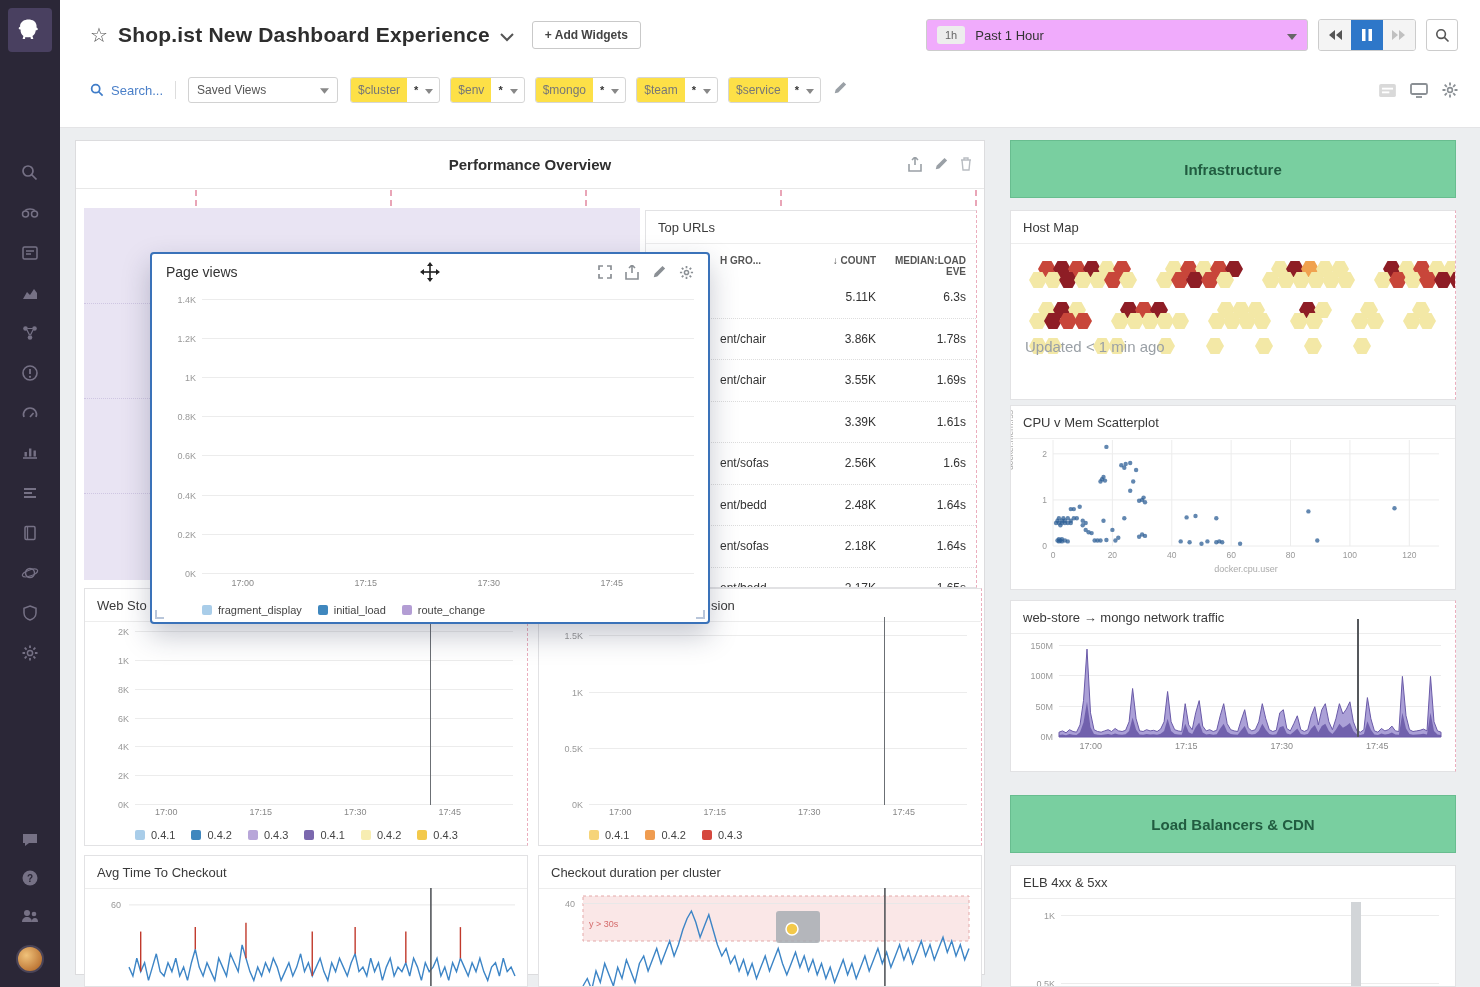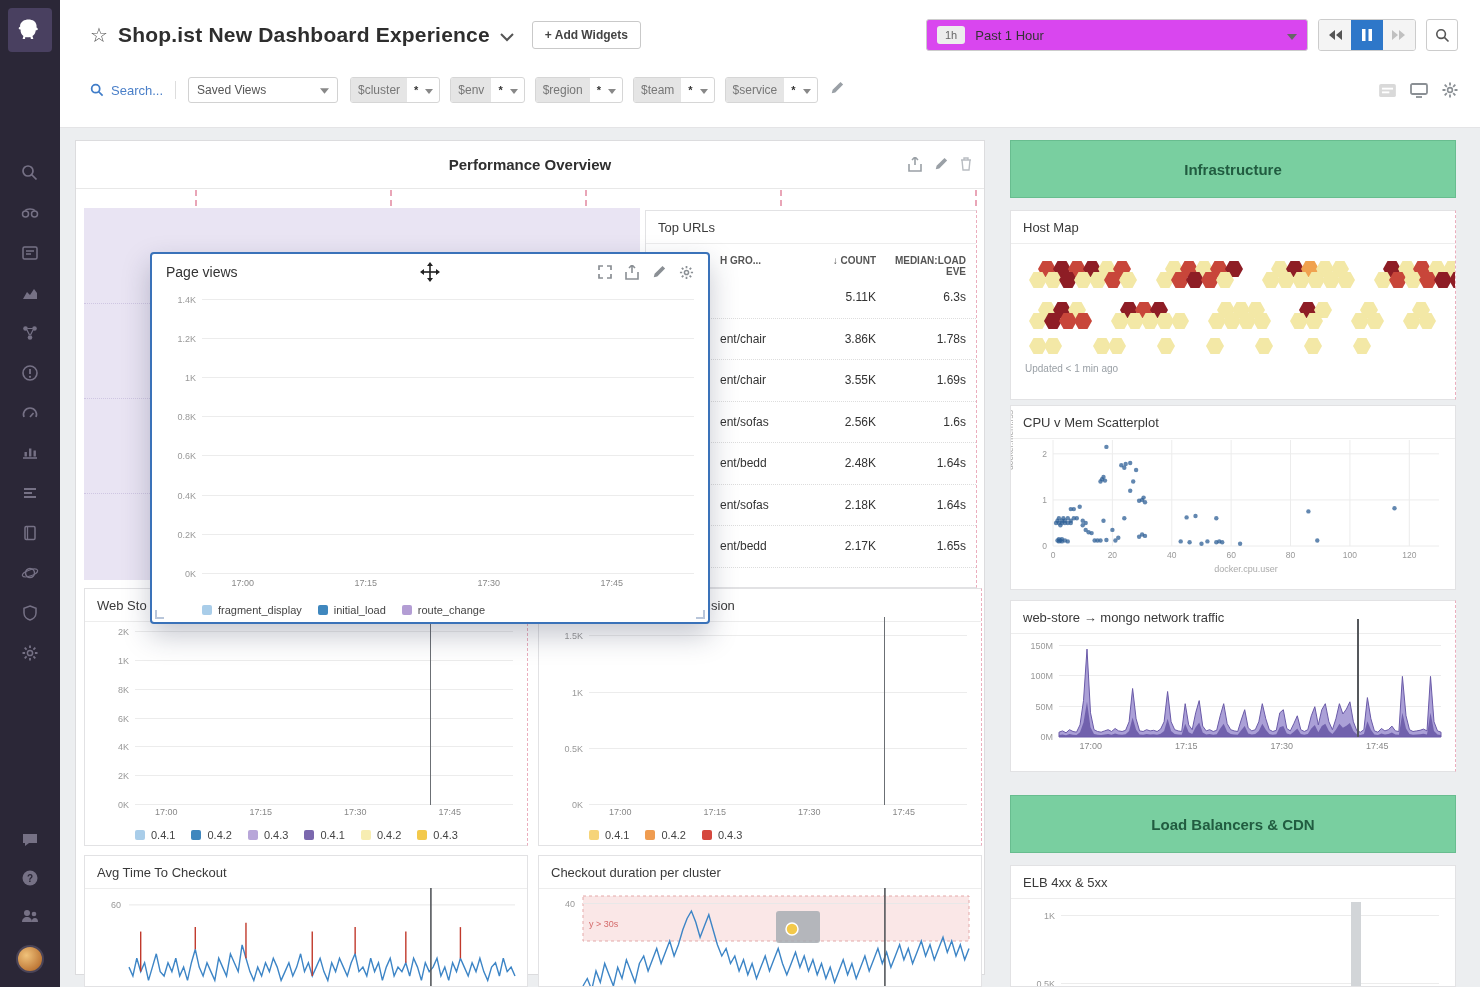--- a/index.html
+++ b/index.html
@@ -22,39 +22,39 @@
   #topbar { position:absolute; left:60px; top:0; width:1420px; height:128px; background:#fff; z-index:40;
     border-bottom:1px solid #e4e4e6; }
   #title-row { display:flex; align-items:center; height:70px; padding:0 22px 0 30px; }
   #star { font-size:20px; color:#555; margin-right:10px; }
   #dash-title { font-size:21px; font-weight:700; color:#2e2e2e; letter-spacing:.2px; }
   #title-chevron { margin:4px 0 0 10px; }
   #add-widgets { margin-left:18px; font-size:12px; color:#444; background:#fff; border:1px solid #c9c9c9;
     border-radius:3px; padding:6px 12px; cursor:pointer; font-weight:600; }
   #time-cluster { margin-left:auto; display:flex; align-items:center; gap:10px; }
   #time-select { display:flex; align-items:center; width:382px; height:32px; border:1px solid #ccc; border-radius:3px;
-    padding:0 10px; cursor:pointer; background:#d946ef; }
+    padding:0 10px; cursor:pointer; background:#f0abfc; }
   #time-pill { background:#ededed; color:#666; font-size:11px; border-radius:3px; padding:3px 8px; margin-right:10px; }
   #time-label { font-size:13px; color:#333; }
   #time-caret { margin-left:auto; }
   #nav-group { display:flex; border:1px solid #ccc; border-radius:3px; overflow:hidden; height:32px; }
   .nav-btn { width:32px; height:100%; display:flex; align-items:center; justify-content:center; background:#f4f4f4; cursor:pointer; }
   .nav-btn.active { background:#2e77c9; }
   #zoom-btn { width:32px; height:32px; border:1px solid #ccc; border-radius:3px; display:flex; align-items:center; justify-content:center; cursor:pointer; background:#fff; }
   #filter-row { display:flex; align-items:center; padding:0 22px 0 30px; height:40px; }
   #search-box { display:flex; align-items:center; gap:7px; cursor:text; }
   #search-text { font-size:13px; color:#4a7fc8; }
   .vdiv { width:1px; height:18px; background:#ddd; margin:0 12px; }
   #saved-views { display:flex; align-items:center; width:150px; height:26px; border:1px solid #d2d2d2; border-radius:3px;
     padding:0 8px; font-size:12px; color:#555; cursor:pointer; margin-right:12px; background:#fff; }
   #saved-views .caret { margin-left:auto; }
   #pills { display:flex; gap:10px; align-items:center; }
   .pill { display:flex; align-items:center; height:26px; border:1px solid #d6d6d6; border-radius:3px; overflow:hidden;
     font-size:12px; cursor:pointer; background:#fff; }
-  .pill .pname { background:#e5e5e5; color:#777; padding:20px 7px; height:100%; display:flex; align-items:center; }
+  .pill .pname { background:#fde047; color:#777; padding:20px 7px; height:100%; display:flex; align-items:center; }
   .pill .pval { padding:4px 7px; color:#333; font-weight:700; font-size:11px; }
   .pill .caret { margin-right:6px; }
   #filter-edit { margin-left:12px; cursor:pointer; }
   #filter-right { margin-left:auto; display:flex; gap:14px; align-items:center; }
 
   
   #canvas { position:absolute; left:60px; top:128px; width:1420px; height:859px; background:#eceef0; }
   .group-card { position:absolute; background:#fff; border:1px solid #dcdcde; }
   .group-head { height:48px; display:flex; align-items:center; justify-content:center; border-bottom:1px solid #e8e8e8; position:relative; }
   .group-title { font-size:15px; font-weight:700; color:#2f2f2f; }
@@ -106,21 +106,21 @@
   .c-median { flex:1; text-align:right; }
 
   
   #hex-rows { position:absolute; left:18px; top:50px; right:10px; }
   .hexrow { display:flex; gap:22px; margin-bottom:14px; align-items:flex-start; }
   .cluster { position:relative; }
   .hxline { display:flex; }
   .hxline.toprow { margin-left:9px; margin-bottom:-5px; }
   .hex { width:18px; height:16px; margin-right:-3px;
     clip-path:polygon(25% 0,75% 0,100% 50%,75% 100%,25% 100%,0 50%); }
-  #hm-updated { position:absolute; left:14px; bottom:25px; font-size:10px; color:#9aa0a6; z-index:3; }
+  #hm-updated { position:absolute; left:14px; bottom:44px; font-size:15px; color:#9aa0a6; z-index:3; }
 
   svg text { font-family:"Liberation Sans", sans-serif; }
 </style>
 </head>
 <body>
 
 <div id="app">
 
   <div id="sidebar">
     <div id="logo">
@@ -277,21 +277,21 @@
               </svg></span>
           </div>
           <div class="pill">
             <span class="pname">$env</span>
             <span class="pval">*</span>
             <span class="caret"><svg width="8" height="5" viewBox="0 0 10 6">
                 <path d="M0 0l5 6 5-6z" fill="#888"></path>
               </svg></span>
           </div>
           <div class="pill">
-            <span class="pname">$region</span>
+            <span class="pname">$mongo</span>
             <span class="pval">*</span>
             <span class="caret"><svg width="8" height="5" viewBox="0 0 10 6">
                 <path d="M0 0l5 6 5-6z" fill="#888"></path>
               </svg></span>
           </div>
           <div class="pill">
             <span class="pname">$team</span>
             <span class="pval">*</span>
             <span class="caret"><svg width="8" height="5" viewBox="0 0 10 6">
                 <path d="M0 0l5 6 5-6z" fill="#888"></path>
@@ -376,20 +376,25 @@
           </div>
           <div class="t-row">
             <span class="c-group">ent/chair</span>
             <span class="c-count">3.86K</span>
             <span class="c-median">1.78s</span>
           </div>
           <div class="t-row">
             <span class="c-group">ent/chair</span>
             <span class="c-count">3.55K</span>
             <span class="c-median">1.69s</span>
+          </div>
+          <div class="t-row">
+            <span class="c-group"></span>
+            <span class="c-count">3.39K</span>
+            <span class="c-median">1.61s</span>
           </div>
           <div class="t-row">
             <span class="c-group">ent/sofas</span>
             <span class="c-count">2.56K</span>
             <span class="c-median">1.6s</span>
           </div>
           <div class="t-row">
             <span class="c-group">ent/bedd</span>
             <span class="c-count">2.48K</span>
             <span class="c-median">1.64s</span>

